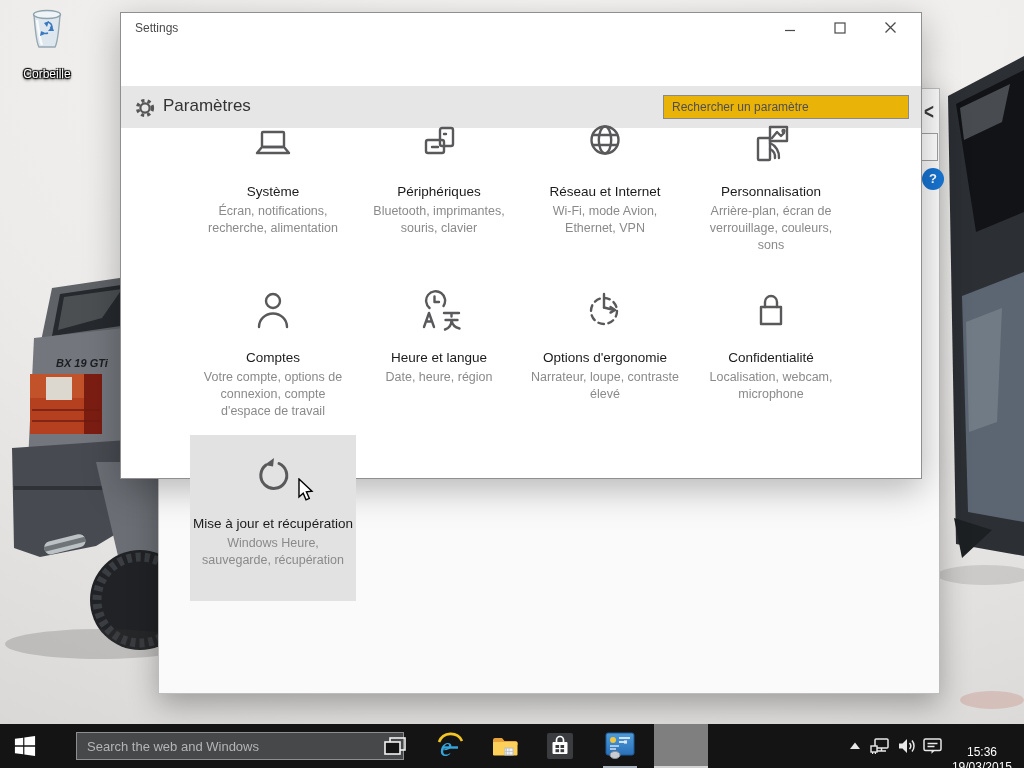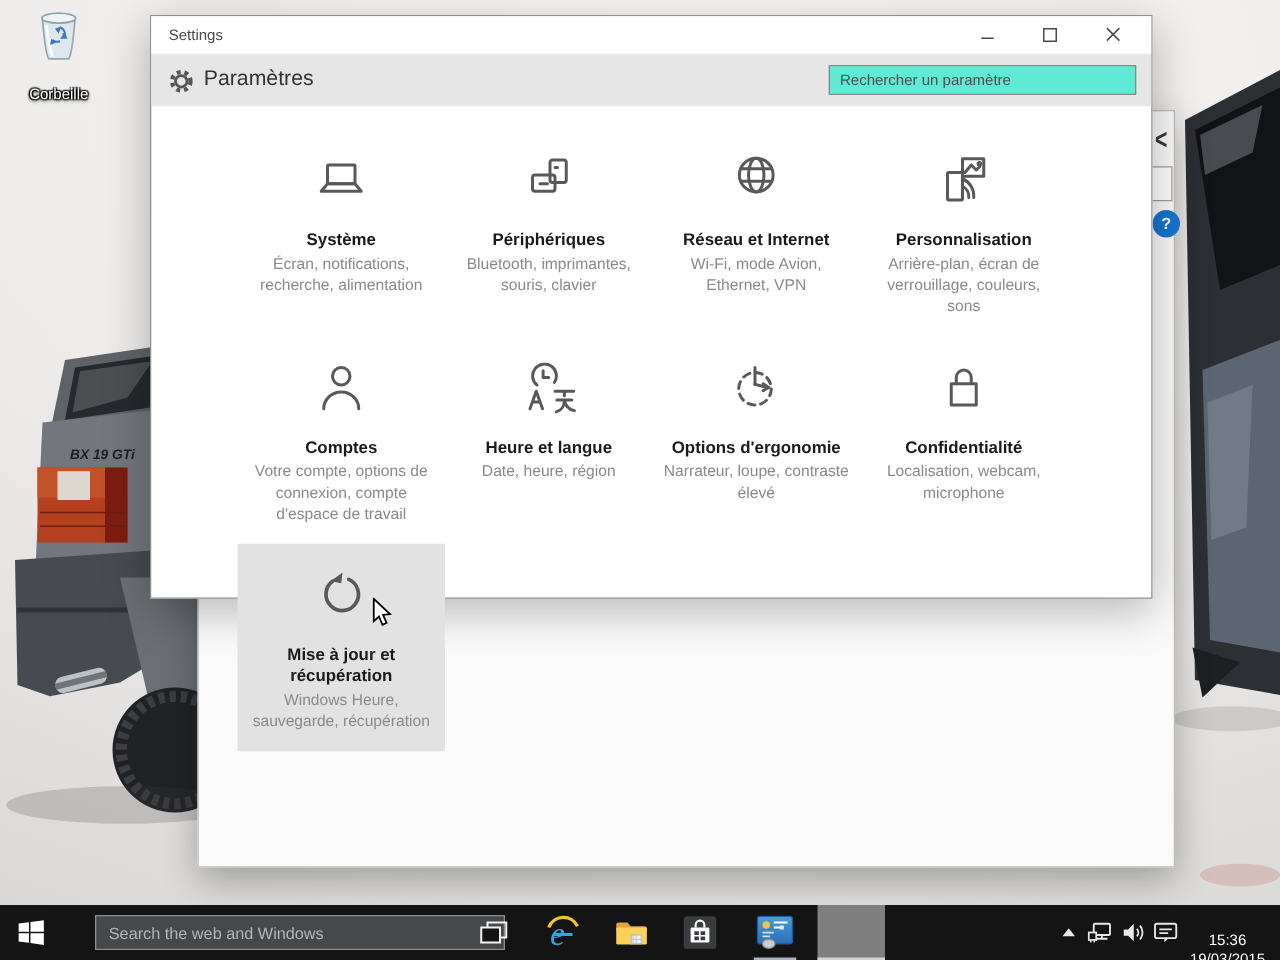--- a/index.html
+++ b/index.html
@@ -22,34 +22,34 @@
   .bw-help{position:absolute;right:-5px;top:79px;width:22px;height:22px;border-radius:50%;
     background:#1774d1;color:#fff;font-size:13px;font-weight:bold;text-align:center;line-height:22px;}
 
   
   .settings-window{position:absolute;left:120px;top:12px;width:802px;height:467px;background:#fff;
     border:1px solid #8f8f8f;box-sizing:border-box;box-shadow:0 10px 34px rgba(0,0,0,.28);}
   .titlebar{position:relative;height:30px;background:#fff;}
   .titlebar .title{position:absolute;left:14px;top:8px;font-size:12px;color:#4a4a4a;}
   .caption-buttons{position:absolute;right:6px;top:0;height:30px;display:flex;}
   .cap-btn{width:50px;height:29px;display:flex;align-items:center;justify-content:center;cursor:default;}
-  .app-header{position:relative;height:42px;background:#e6e6e6;}
+  .app-header{position:relative;height:42px;background:#e6e6e6;margin-top:43px;}
   .gear{position:absolute;left:14px;top:12px;}
   .app-title{position:absolute;left:42px;top:10px;font-size:17px;color:#333;}
-  .search{position:absolute;right:12px;top:9px;width:228px;height:22px;background:#5eead4;
+  .search{position:absolute;right:12px;top:9px;width:228px;height:22px;background:#eab308;
     border:1px solid #8a8a8a;font-size:12px;padding:0 8px;color:#333;font-family:"Liberation Sans",sans-serif;outline:none;}
   .search::placeholder{color:#4f4f4f;opacity:1;}
 
   
   .tiles{position:absolute;left:69px;top:90px;display:grid;grid-template-columns:repeat(4,166px);grid-auto-rows:166px;}
   .tile{text-align:center;padding-top:12px;box-sizing:border-box;cursor:default;}
   .tile.highlighted{background:#e2e2e2;}
   .tile-icon{height:62px;display:flex;align-items:center;justify-content:center;}
   .tile-icon svg{stroke:#59595b;fill:none;stroke-width:2.4;stroke-linejoin:round;stroke-linecap:round;}
-  .tile-title{font-size:13.5px;font-weight:700;color:#1b1b1b;margin-top:6px;line-height:17px;}
+  .tile-title{font-size:13.5px;font-weight:400;color:#1b1b1b;margin-top:6px;line-height:17px;}
   .tile-sub{font-size:12.5px;color:#8a8a8a;line-height:17px;margin-top:3px;padding:0 8px;}
 
   
   .cursor{position:absolute;left:297px;top:478px;z-index:60;}
 
   
   .taskbar{position:absolute;left:0;top:724px;width:1024px;height:44px;background:#141415;z-index:50;}
   .start{position:absolute;left:8px;top:9px;width:34px;height:26px;display:flex;align-items:center;justify-content:center;}
   .tb-search{position:absolute;left:62px;top:8px;width:328px;height:28px;background:#47484a;border:1px solid #8d8e90;box-sizing:border-box;margin-left:14px;}
   .tb-search input{width:100%;height:100%;background:transparent;border:none;outline:none;

